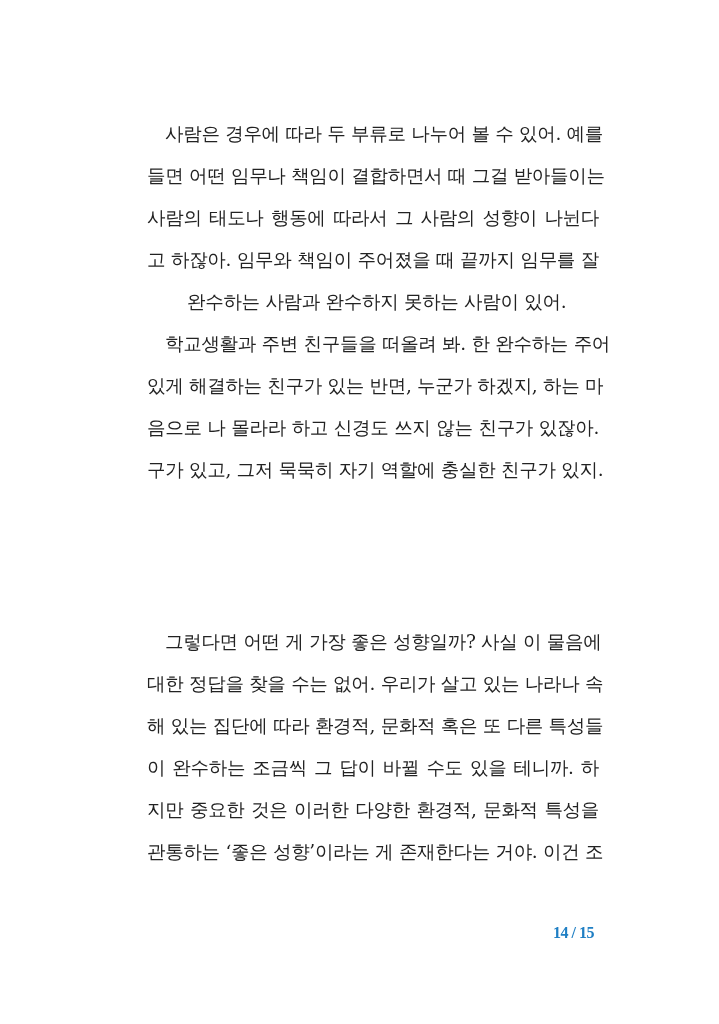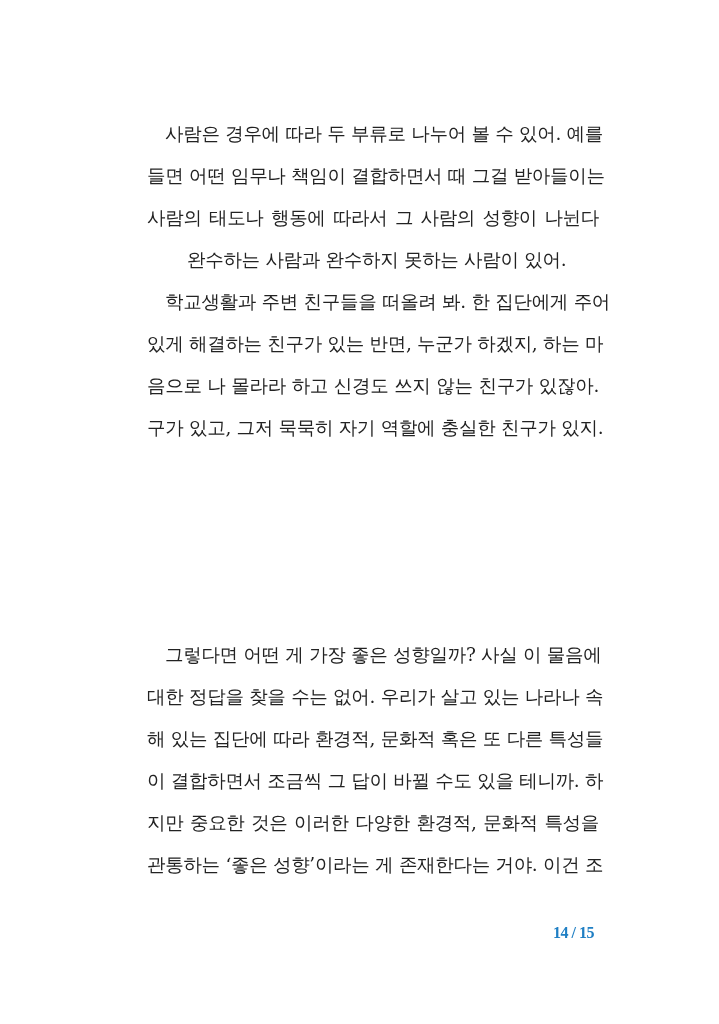--- a/index.html
+++ b/index.html
@@ -38,52 +38,53 @@
       letter-spacing: -0.3px;
     }
     .line.last {
       text-align-last: left;
       margin-left: 40px;
     }
     .line.indent {
       padding-left: 18px;
     }
     #block-1 { top: 113px; }
-    #block-2 { top: 634px; }
+    #block-2 { top: 621px; }
     .page-number {
       position: absolute;
       left: 553px;
       top: 924px;
       font-family: Liberation Serif, serif;
       font-weight: bold;
       font-size: 16px;
       letter-spacing: -0.5px;
       color: #1f7fc4;
     }
   </style>
 </head>
 <body>
 
 <div class="page">
 
   <div class="text-block" id="block-1">
     <span class="line indent">사람은 경우에 따라 두 부류로 나누어 볼 수 있어. 예를</span>
     <span class="line">들면 어떤 임무나 책임이 결합하면서 때 그걸 받아들이는</span>
     <span class="line">사람의 태도나 행동에 따라서 그 사람의 성향이 나뉜다</span>
+    <span class="line">고 하잖아. 임무와 책임이 주어졌을 때 끝까지 임무를 잘</span>
     <span class="line last">완수하는 사람과 완수하지 못하는 사람이 있어.</span>
-    <span class="line indent">학교생활과 주변 친구들을 떠올려 봐. 한 집단에게 주어</span>
+    <span class="line indent">학교생활과 주변 친구들을 떠올려 봐. 한 완수하는 주어</span>
     <span class="line">있게 해결하는 친구가 있는 반면, 누군가 하겠지, 하는 마</span>
     <span class="line">음으로 나 몰라라 하고 신경도 쓰지 않는 친구가 있잖아.</span>
     <span class="line">구가 있고, 그저 묵묵히 자기 역할에 충실한 친구가 있지.</span>
   </div>
 
   <div class="text-block" id="block-2">
     <span class="line indent">그렇다면 어떤 게 가장 좋은 성향일까? 사실 이 물음에</span>
     <span class="line">대한 정답을 찾을 수는 없어. 우리가 살고 있는 나라나 속</span>
     <span class="line">해 있는 집단에 따라 환경적, 문화적 혹은 또 다른 특성들</span>
-    <span class="line">이 결합하면서 조금씩 그 답이 바뀔 수도 있을 테니까. 하</span>
+    <span class="line">이 완수하는 조금씩 그 답이 바뀔 수도 있을 테니까. 하</span>
     <span class="line">지만 중요한 것은 이러한 다양한 환경적, 문화적 특성을</span>
     <span class="line">관통하는 ‘좋은 성향’이라는 게 존재한다는 거야. 이건 조</span>
   </div>
 
   <div class="page-number">14 / 15</div>
 
 </div>
 
 </body></html>

